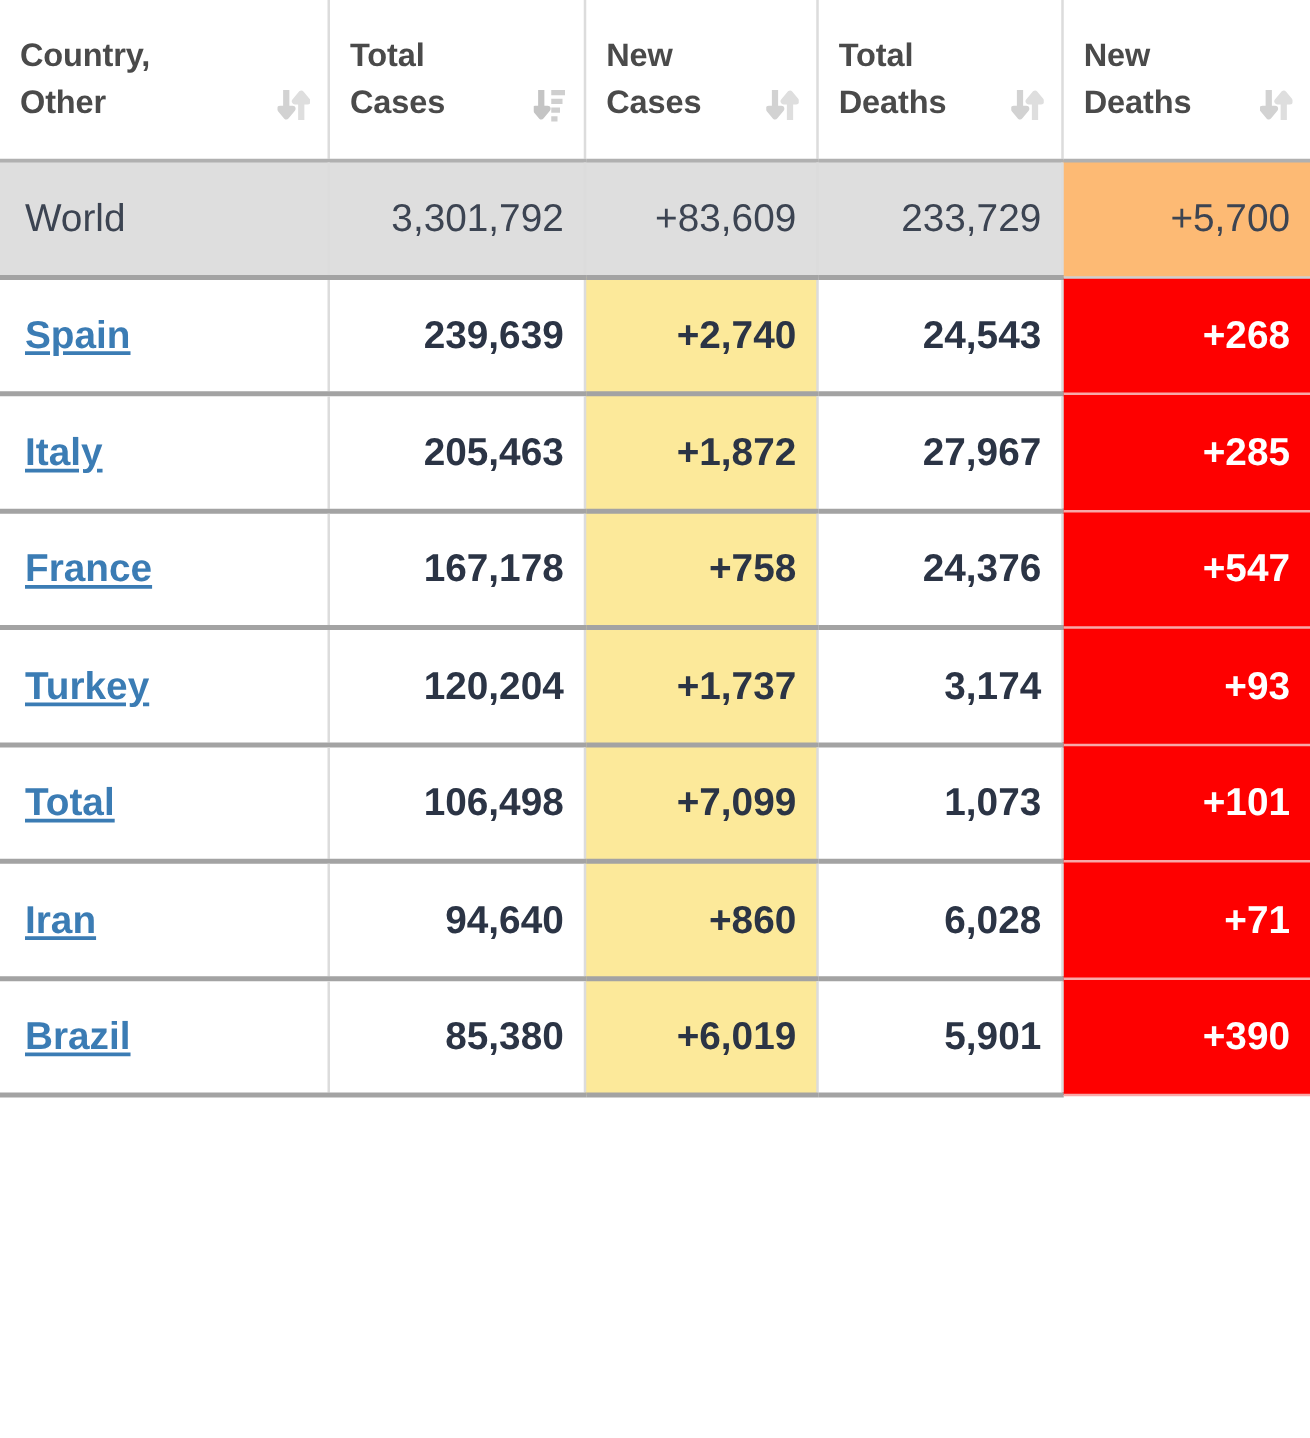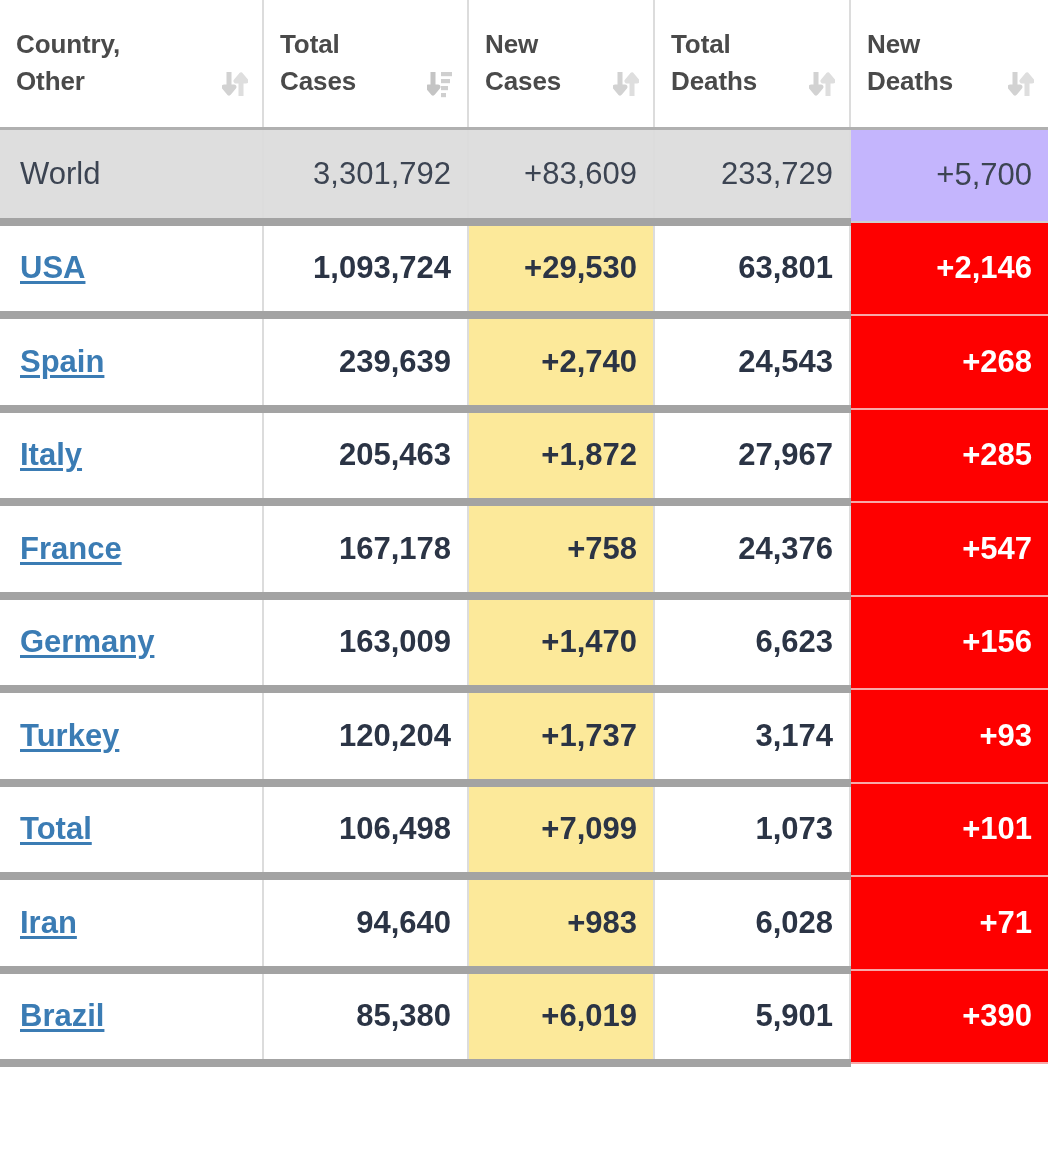--- a/index.html
+++ b/index.html
@@ -61,21 +61,21 @@
     flex: 0 0 auto;
     width: 26px;
     height: 32px;
     display: block;
   }
 
   
   tbody tr { height: 93.5px; }
   tbody td {
     border-right: 2px solid #dcdcdc;
-    border-bottom: 8px solid #a3a3a3;
+    border-bottom: 4px solid #a3a3a3;
     vertical-align: middle;
     padding: 0 16px;
     font-size: 31px;
     font-weight: bold;
     color: #2b3445;
     text-align: right;
     white-space: nowrap;
   }
   tbody td:last-child { border-right: none; }
   tbody td.country {
@@ -84,21 +84,21 @@
   }
 
   
   tr.world td {
     background: #dedede;
     font-weight: normal;
     color: #3c4452;
     font-size: 31px;
   }
   tr.world td.country { font-weight: normal; }
-  tr.world td.nd { background: #c4b5fd; color: #3c4452; }
+  tr.world td.nd { background: #fdba74; color: #3c4452; }
 
   
   a.country-link {
     color: #3b7cb4;
     text-decoration: underline;
     text-underline-offset: 3px;
     font-size: 31px;
     font-weight: bold;
     cursor: pointer;
   }
@@ -188,27 +188,20 @@
     </thead>
     <tbody id="tbody">
         <tr class="world">
           <td class="country"><span>World</span></td>
           <td>3,301,792</td>
           <td class="nc">+83,609</td>
           <td>233,729</td>
           <td class="nd">+5,700</td>
         </tr>
         <tr>
-          <td class="country"><a class="country-link">USA</a></td>
-          <td>1,093,724</td>
-          <td class="nc">+29,530</td>
-          <td>63,801</td>
-          <td class="nd">+2,146</td>
-        </tr>
-        <tr>
           <td class="country"><a class="country-link">Spain</a></td>
           <td>239,639</td>
           <td class="nc">+2,740</td>
           <td>24,543</td>
           <td class="nd">+268</td>
         </tr>
         <tr>
           <td class="country"><a class="country-link">Italy</a></td>
           <td>205,463</td>
           <td class="nc">+1,872</td>
@@ -216,44 +209,37 @@
           <td class="nd">+285</td>
         </tr>
         <tr>
           <td class="country"><a class="country-link">France</a></td>
           <td>167,178</td>
           <td class="nc">+758</td>
           <td>24,376</td>
           <td class="nd">+547</td>
         </tr>
         <tr>
-          <td class="country"><a class="country-link">Germany</a></td>
-          <td>163,009</td>
-          <td class="nc">+1,470</td>
-          <td>6,623</td>
-          <td class="nd">+156</td>
-        </tr>
-        <tr>
           <td class="country"><a class="country-link">Turkey</a></td>
           <td>120,204</td>
           <td class="nc">+1,737</td>
           <td>3,174</td>
           <td class="nd">+93</td>
         </tr>
         <tr>
           <td class="country"><a class="country-link">Total</a></td>
           <td>106,498</td>
           <td class="nc">+7,099</td>
           <td>1,073</td>
           <td class="nd">+101</td>
         </tr>
         <tr>
           <td class="country"><a class="country-link">Iran</a></td>
           <td>94,640</td>
-          <td class="nc">+983</td>
+          <td class="nc">+860</td>
           <td>6,028</td>
           <td class="nd">+71</td>
         </tr>
         <tr>
           <td class="country"><a class="country-link">Brazil</a></td>
           <td>85,380</td>
           <td class="nc">+6,019</td>
           <td>5,901</td>
           <td class="nd">+390</td>
         </tr>

